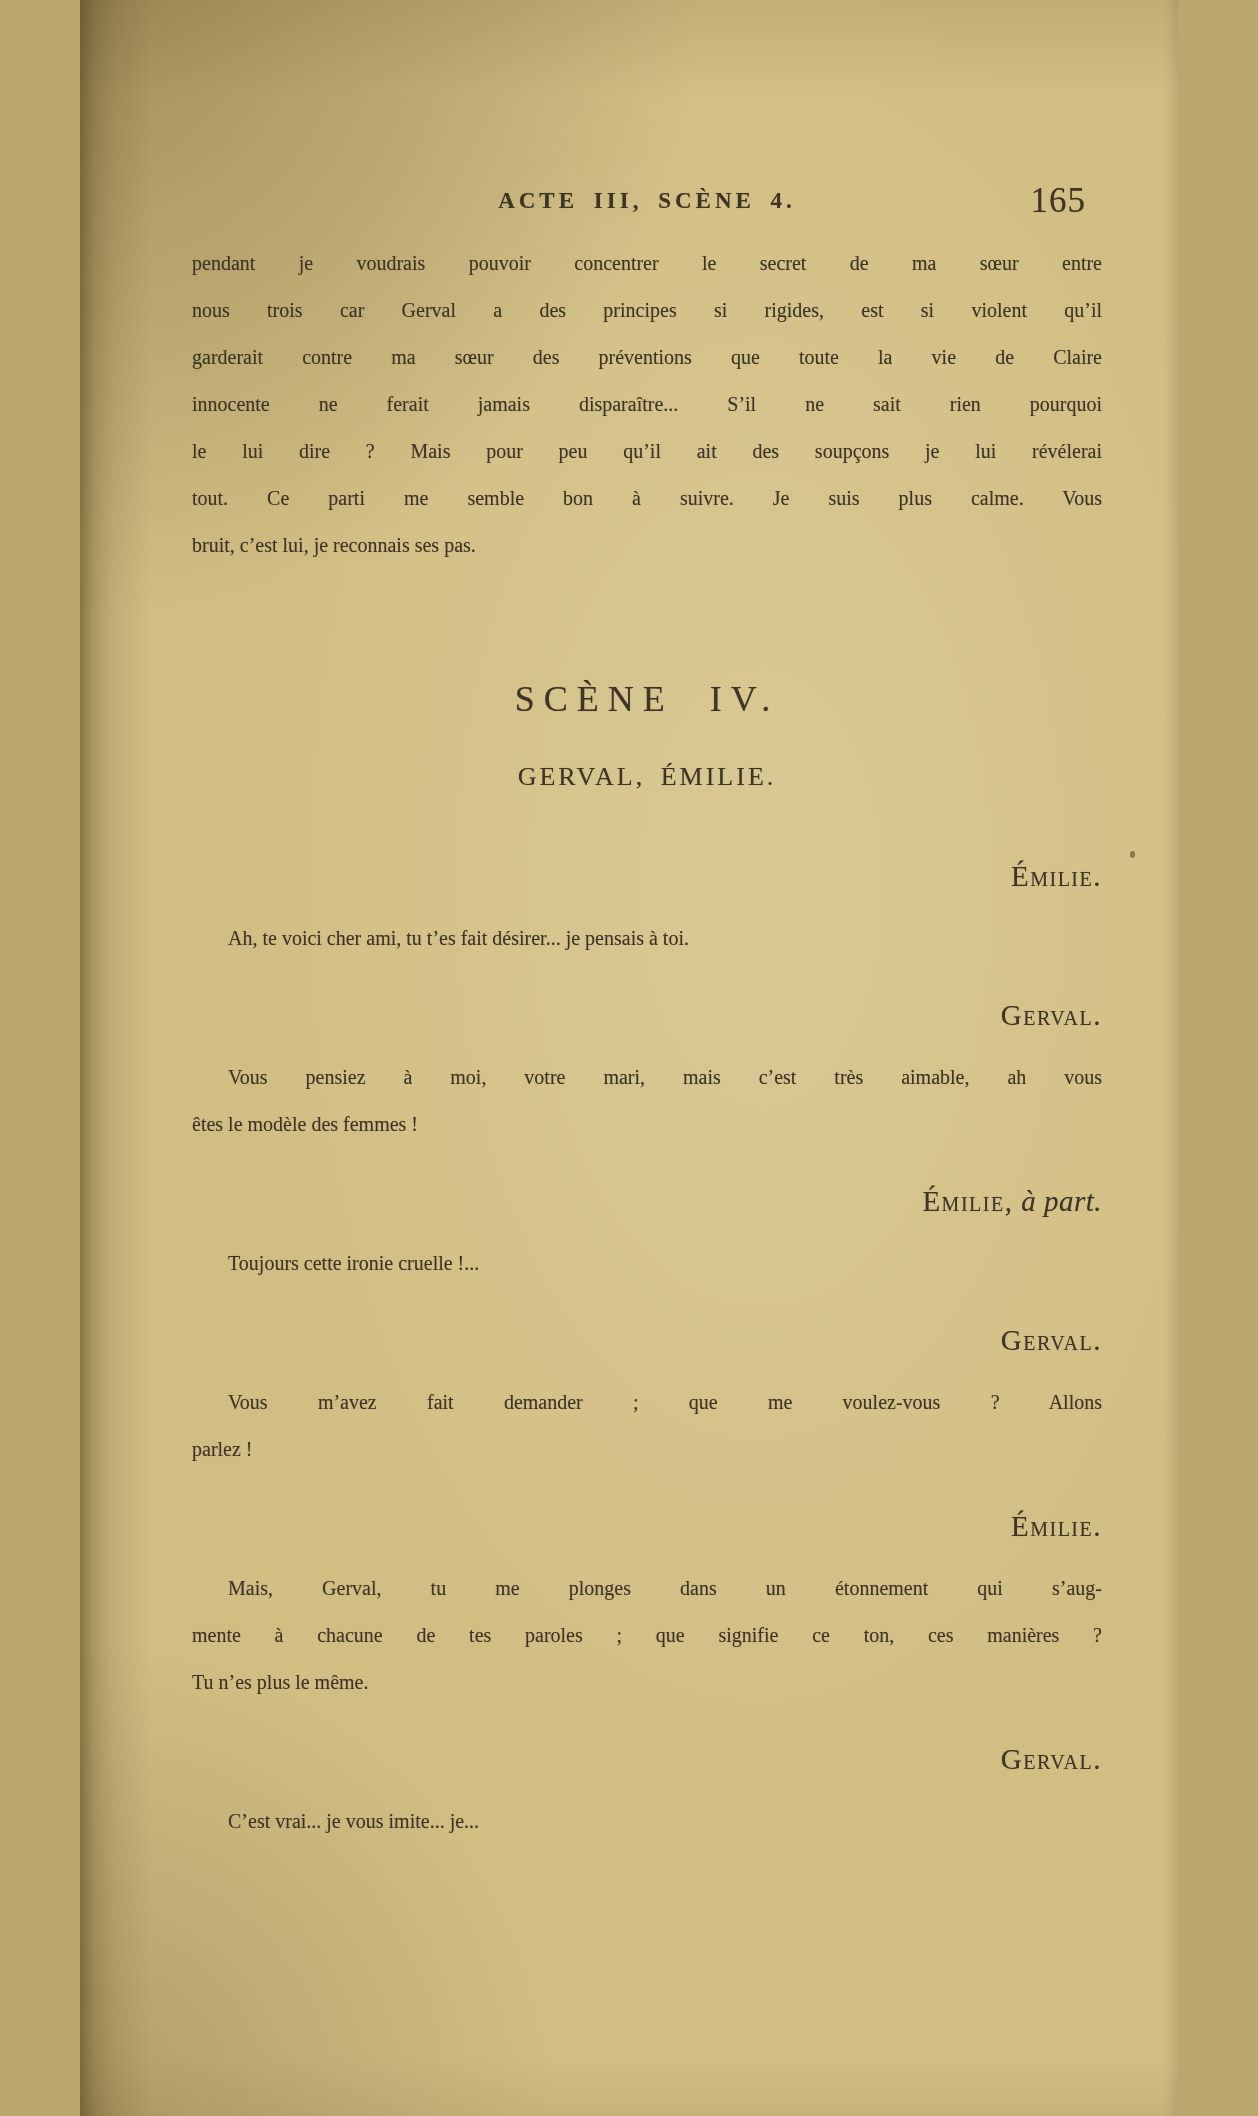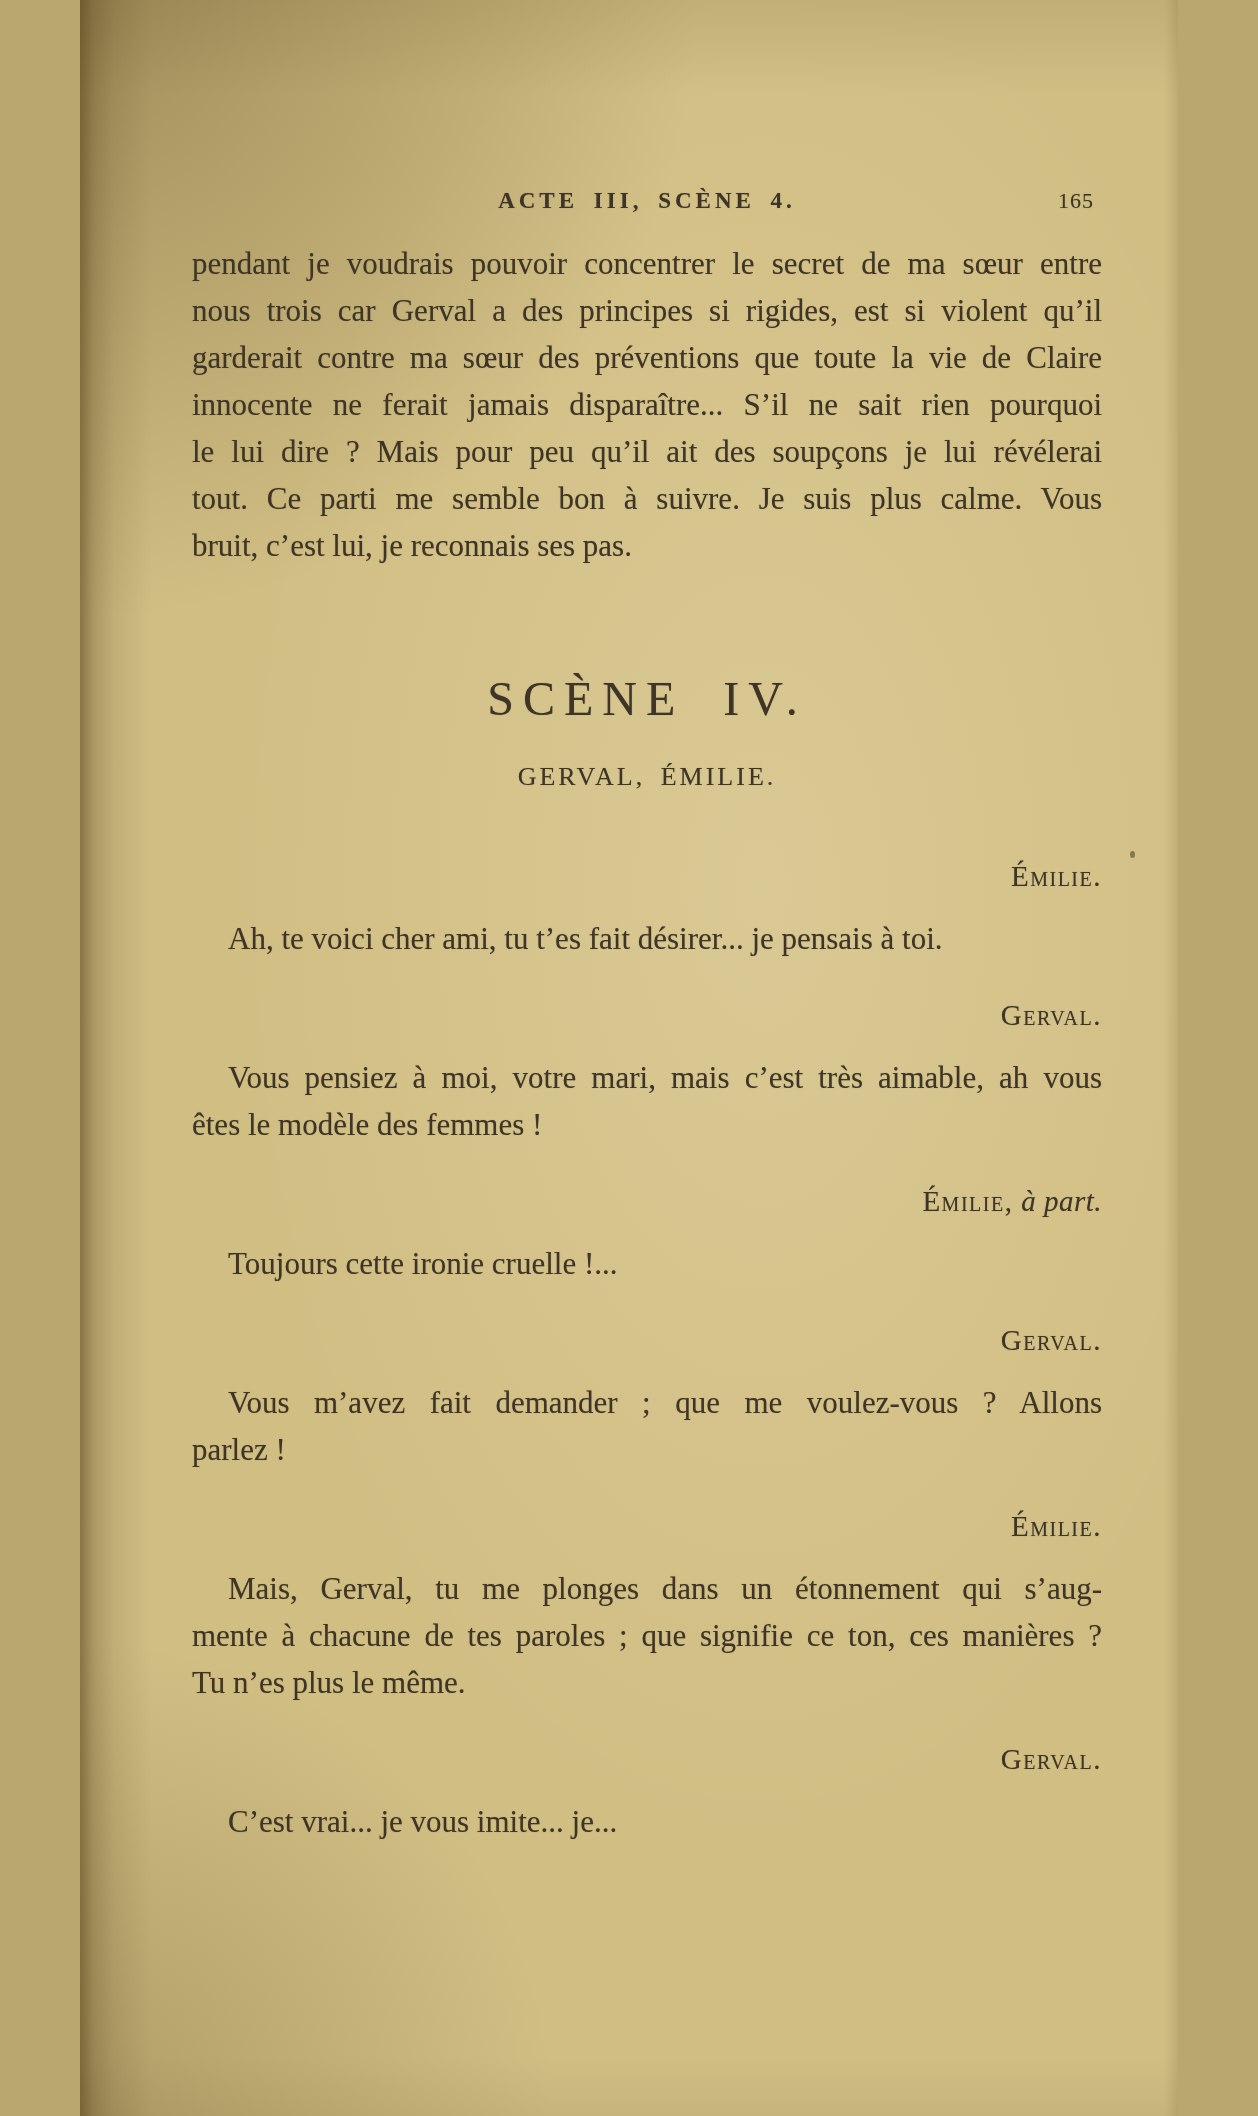--- a/index.html
+++ b/index.html
@@ -35,32 +35,32 @@
     position:relative;
     height:30px;line-height:30px;
     margin-bottom:24px;
     text-align:center;
   }
   .header-title{
     font-size:23px;font-weight:700;
     letter-spacing:4px;word-spacing:6px;
   }
   .page-number{
-    position:absolute;right:8px;top:0;
-    font-size:22px;font-weight:400;letter-spacing:1px;
+    position:absolute;right:16px;top:0;
+    font-size:35px;font-weight:400;letter-spacing:1px;
   }
   
-  .para{font-size:31px;line-height:47px;}
+  .para{font-size:20px;line-height:47px;}
   .para .line{text-align:justify;text-align-last:justify;white-space:normal;}
   .para .line.last{text-align-last:left;}
   .para .line.indent{text-indent:36px;}
   
   .scene-title{
     margin:104px 0 0 0;
-    font-size:48px;font-weight:400;line-height:52px;
+    font-size:36px;font-weight:400;line-height:52px;
     letter-spacing:9px;word-spacing:18px;
     text-align:center;
   }
   .characters{
     margin-top:36px;
     font-size:26px;line-height:32px;
     letter-spacing:3px;word-spacing:6px;
     text-align:center;
   }
   

